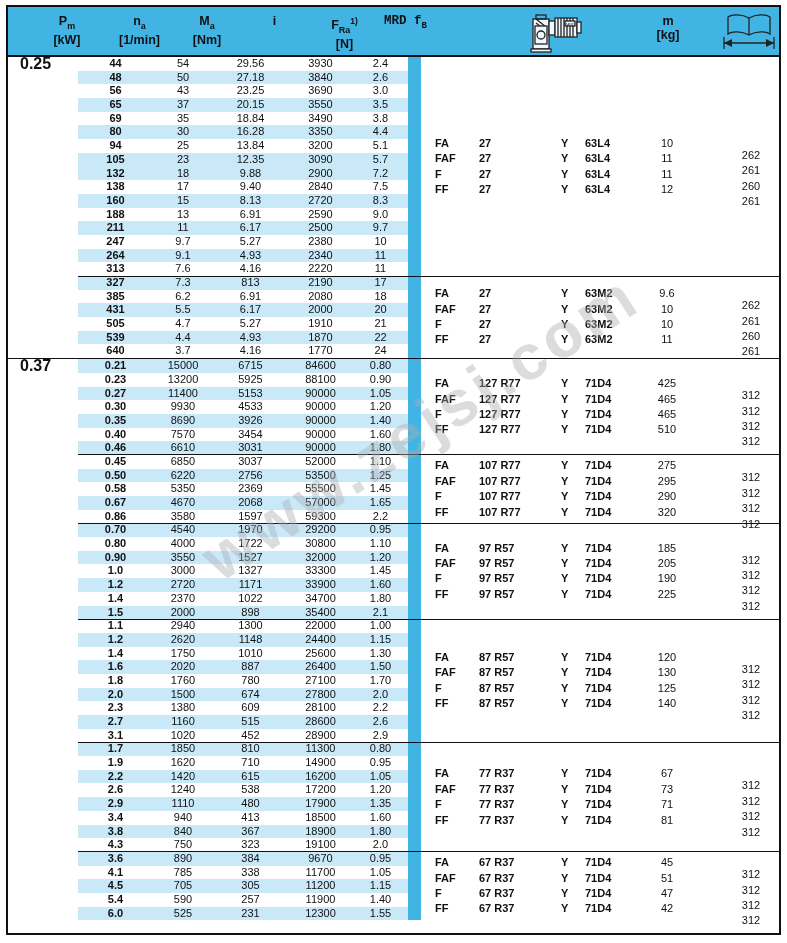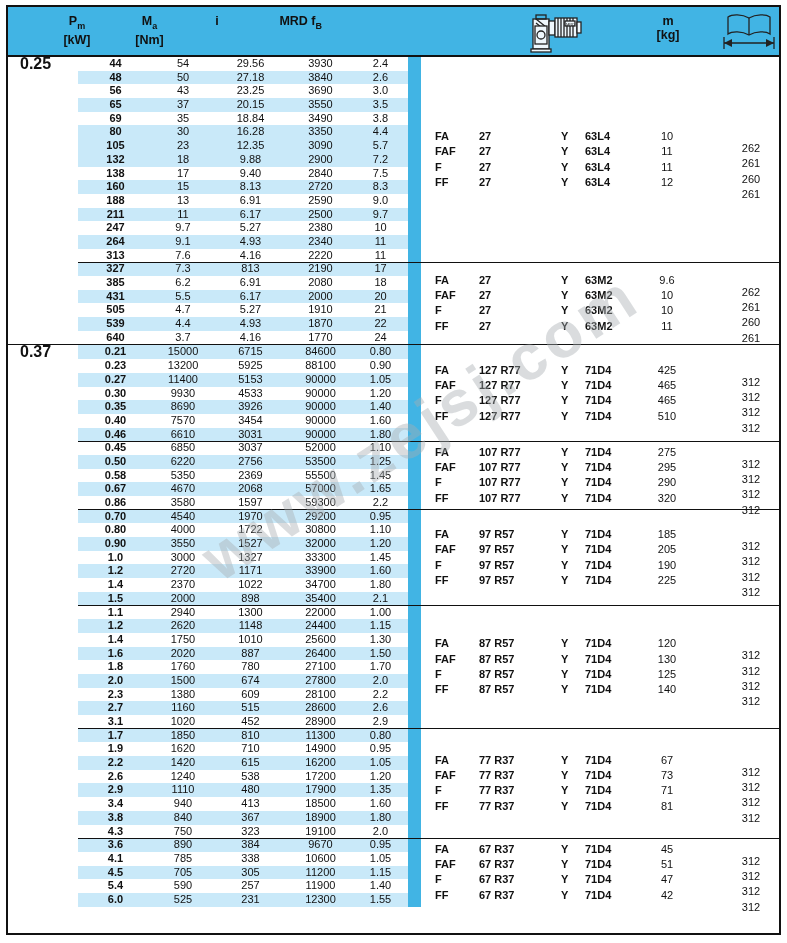--- a/index.html
+++ b/index.html
@@ -17,28 +17,28 @@
   #frame{
     position:absolute;left:6px;top:5px;right:6px;bottom:8px;
     border:2px solid var(--border);background:#fff;
   }
   
   #header{
     position:relative;height:48px;background:var(--header-bg);
     border-bottom:2px solid var(--border);
   }
   .hgrid{
-    position:absolute;left:16px;top:0;width:400px;height:100%;
+    position:absolute;left:6px;top:0;width:400px;height:100%;
     display:grid;grid-template-columns:70px 75px 60px 75px 65px 55px;padding-left:18px;
   }
   .hc{text-align:center;padding-top:7px;font-weight:bold;font-size:12.5px;line-height:14px;}
   .hc sub{font-size:9px;}
   .hc sup{font-size:8.5px;vertical-align:super;}
   .hunit{font-size:12.5px;font-weight:bold;}
-  .hc-mrd{text-align:right;padding-left:2px;white-space:nowrap;}
+  .hc-mrd{text-align:center;padding-left:2px;white-space:nowrap;font-family:Liberation Mono, monospace;}
   .hm{position:absolute;left:630px;top:0;width:60px;height:100%;}
   .hicon{position:absolute;top:2px;}
   .hicon.gearmotor{left:503px;width:80px;height:46px;}
   .hicon.book{left:706px;top:5px;width:70px;height:40px;}
   
   #tbody{position:relative;}
   #tbody::before{ 
     content:"";position:absolute;left:400px;width:13px;top:0;bottom:0;
     background:var(--band);
   }
@@ -86,25 +86,33 @@
 
 <div id="frame">
 
   <div id="header">
     <div class="hgrid">
       <div class="hc">
         <div class="hsym"><span>P</span><sub>m</sub></div>
         <div class="hunit">[kW]</div>
       </div>
       <div class="hc">
+        <div class="hsym"><span>n</span><sub>a</sub></div>
+        <div class="hunit">[1/min]</div>
+      </div>
+      <div class="hc">
         <div class="hsym"><span>M</span><sub>a</sub></div>
         <div class="hunit">[Nm]</div>
       </div>
       <div class="hc">
         <div class="hsym"><span>i</span></div>
+      </div>
+      <div class="hc">
+        <div class="hsym"><span>F</span><sub>Ra</sub><sup>1)</sup></div>
+        <div class="hunit">[N]</div>
       </div>
       <div class="hc hc-mrd">
         <div class="hsym"><span>MRD f</span><sub>B</sub></div>
       </div>
     </div>
 
     <div class="hicon gearmotor">
       <svg width="80" height="46" viewBox="0 0 80 46">
         <rect class="fl" x="22" y="10" width="16" height="30"></rect>
         <rect class="ln" x="25" y="6" width="10" height="4"></rect>
@@ -183,20 +191,28 @@
             <div class="c c5">3.8</div>
           </div>
           <div class="row alt">
             <div class="c c0"></div>
             <div class="c c1">80</div>
             <div class="c c2">30</div>
             <div class="c c3">16.28</div>
             <div class="c c4">3350</div>
             <div class="c c5">4.4</div>
           </div>
+          <div class="row">
+            <div class="c c0"></div>
+            <div class="c c1">94</div>
+            <div class="c c2">25</div>
+            <div class="c c3">13.84</div>
+            <div class="c c4">3200</div>
+            <div class="c c5">5.1</div>
+          </div>
           <div class="row alt">
             <div class="c c0"></div>
             <div class="c c1">105</div>
             <div class="c c2">23</div>
             <div class="c c3">12.35</div>
             <div class="c c4">3090</div>
             <div class="c c5">5.7</div>
           </div>
           <div class="row alt">
             <div class="c c0"></div>
@@ -859,21 +875,21 @@
             <div class="c c2">890</div>
             <div class="c c3">384</div>
             <div class="c c4">9670</div>
             <div class="c c5">0.95</div>
           </div>
           <div class="row">
             <div class="c c0"></div>
             <div class="c c1">4.1</div>
             <div class="c c2">785</div>
             <div class="c c3">338</div>
-            <div class="c c4">10600</div>
+            <div class="c c4">11700</div>
             <div class="c c5">1.05</div>
           </div>
           <div class="row alt">
             <div class="c c0"></div>
             <div class="c c1">4.5</div>
             <div class="c c2">705</div>
             <div class="c c3">305</div>
             <div class="c c4">11200</div>
             <div class="c c5">1.15</div>
           </div>

